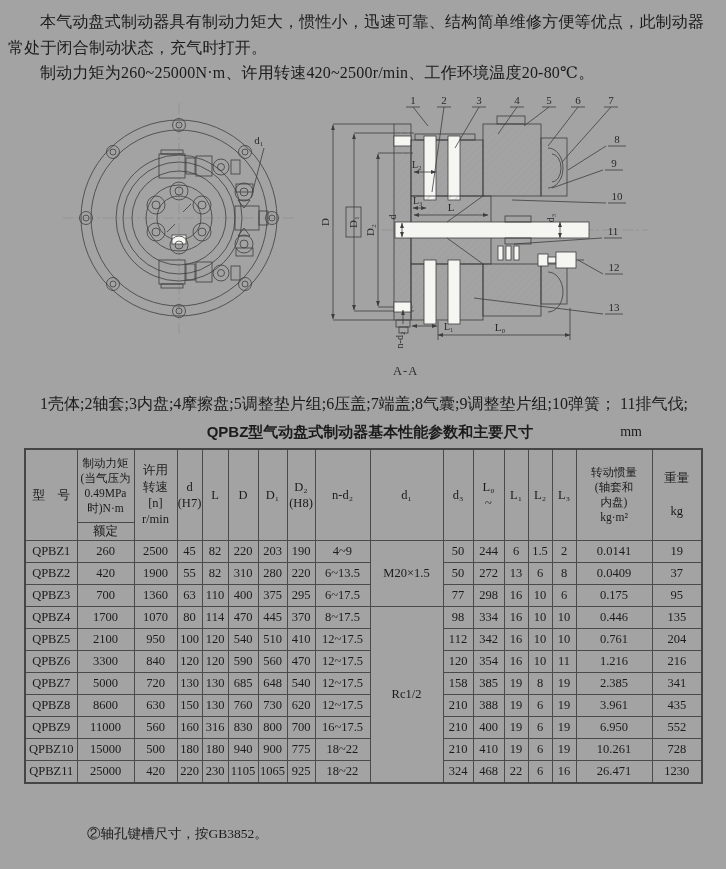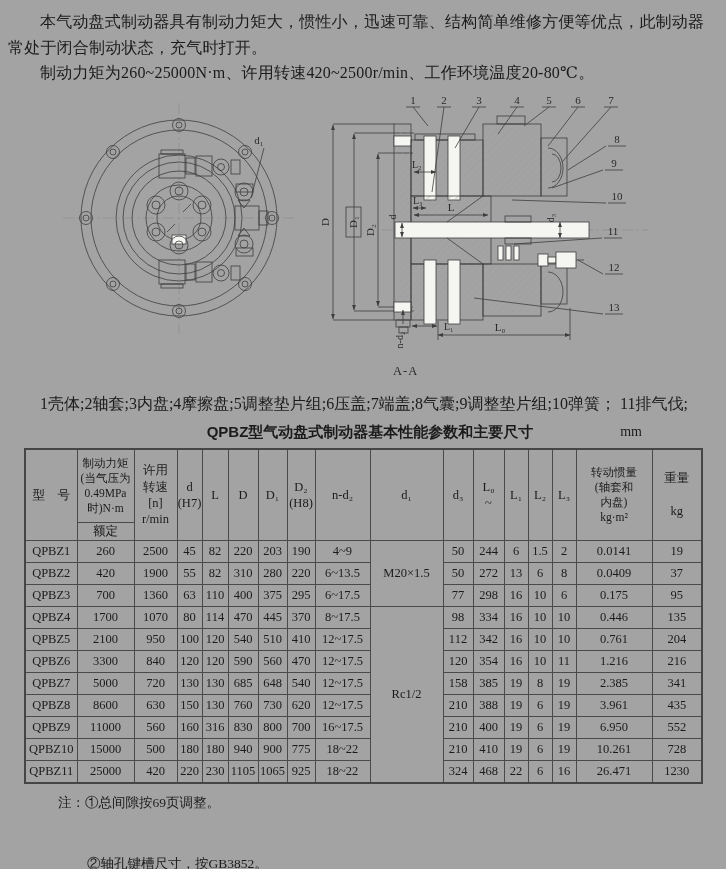--- a/index.html
+++ b/index.html
@@ -527,17 +527,16 @@
           <td>22</td>
           <td>6</td>
           <td>16</td>
           <td>26.471</td>
           <td>1230</td>
         </tr>
       </tbody>
   </table>
 
   <div class="notes">
-    <div class="n1">注：①总间隙按69页调整。</div>
     <div class="n2">②轴孔键槽尺寸，按GB3852。</div>
   </div>
 
 </div>
 
 </body></html>

